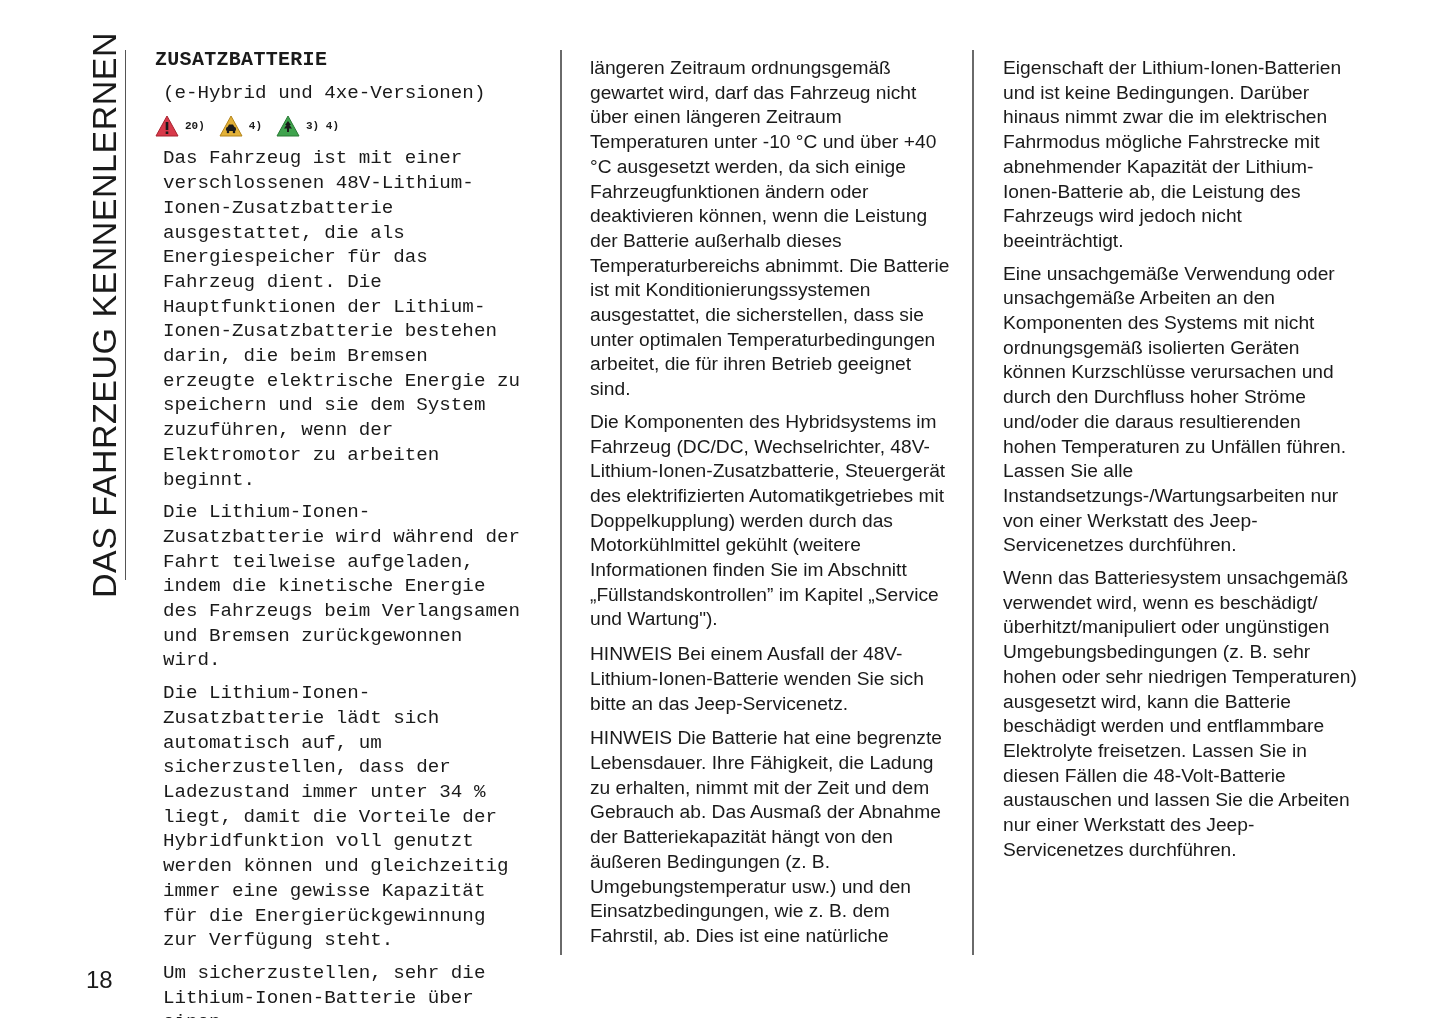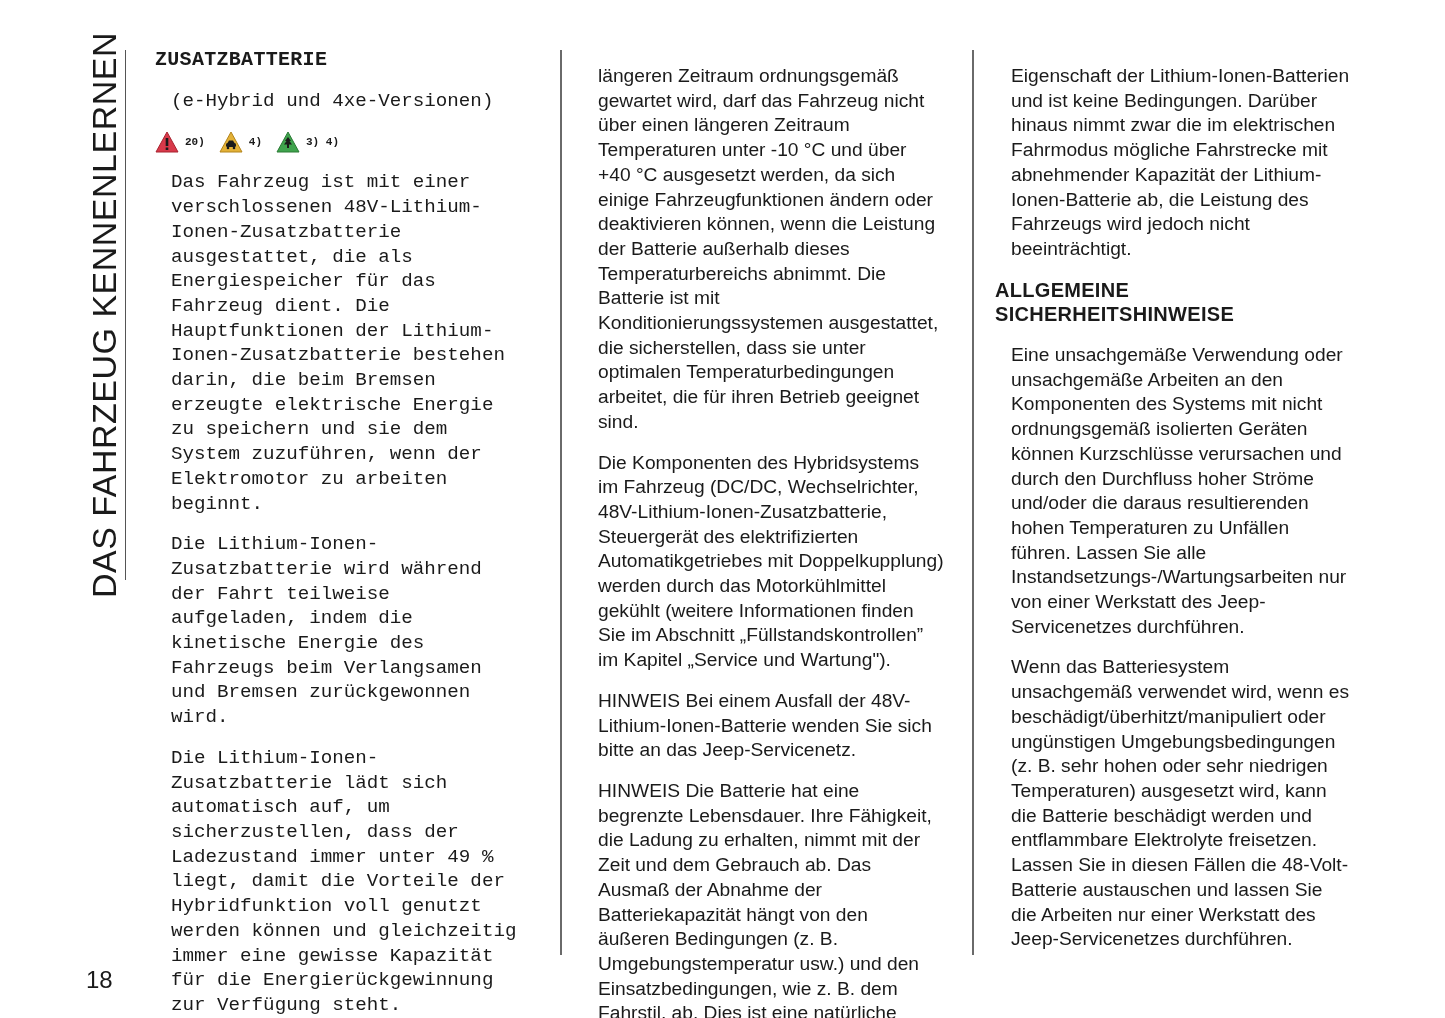--- a/index.html
+++ b/index.html
@@ -5,21 +5,21 @@
   html, body { margin:0; padding:0; background:#ffffff; }
   body { width:1445px; height:1018px; position:relative; overflow:hidden;
          font-family:"Liberation Sans", sans-serif; color:#1a1a1a; }
   .side-title { position:absolute; left:84px; top:50px; width:40px; height:530px; }
   .side-title span { position:absolute; left:50%; top:50%;
          transform:translate(-50%,-50%) rotate(-90deg); white-space:nowrap;
          font-size:34px; letter-spacing:0.5px; color:#1a1a1a; }
   .side-rule { position:absolute; left:125px; top:50px; width:1px; height:530px; background:#555; }
   .col-rule { position:absolute; top:50px; width:2px; height:905px; background:#6a6a6a; }
   .col { position:absolute; top:48px; font-size:19.2px; line-height:24.7px; }
-  .col p { margin:16px; }
+  .col p { margin:8px; }
   .col p + p { margin-top:0; }
   .col p.gap { margin-top:10px; }
   .heading { font-weight:bold; font-size:20px; letter-spacing:0.3px; line-height:24.7px; margin:0; }
   .heading.gaptop { margin-top:10px; }
   .icons { display:flex; align-items:center; height:25px; gap:6px; }
   .icons .ref { font-size:11px; font-weight:bold; margin-right:8px; }
   .tri { width:24px; height:22px; display:inline-flex; align-items:flex-end; justify-content:center; }
   .page-num { position:absolute; left:86px; top:966px; font-size:24px; }
 </style>
 </head>
@@ -55,38 +55,34 @@
     <span class="tri">
       <svg width="24" height="22" viewBox="0 0 24 22">
           <path d="M12 1 L23 21 L1 21 Z" fill="#3fa34d" stroke="#2a7a35" stroke-width="1" stroke-linejoin="round"></path>
           <path d="M12 6 L15 10 L13.5 10 L16 13.5 L13 13.5 L13 17 L11 17 L11 13.5 L8 13.5 L10.5 10 L9 10 Z" fill="#1a1a1a"></path>
         </svg>
     </span>
     <span class="ref">3) 4)</span>
   </div>
   <p>Das Fahrzeug ist mit einer verschlossenen 48V-Lithium-Ionen-Zusatzbatterie ausgestattet, die als Energiespeicher für das Fahrzeug dient. Die Hauptfunktionen der Lithium-Ionen-Zusatzbatterie bestehen darin, die beim Bremsen erzeugte elektrische Energie zu speichern und sie dem System zuzuführen, wenn der Elektromotor zu arbeiten beginnt.</p>
   <p>Die Lithium-Ionen-Zusatzbatterie wird während der Fahrt teilweise aufgeladen, indem die kinetische Energie des Fahrzeugs beim Verlangsamen und Bremsen zurückgewonnen wird.</p>
-  <p>Die Lithium-Ionen-Zusatzbatterie lädt sich automatisch auf, um sicherzustellen, dass der Ladezustand immer unter 49 % liegt, damit die Vorteile der Hybridfunktion voll genutzt werden können und gleichzeitig immer eine gewisse Kapazität für die Energierückgewinnung zur Verfügung steht.</p>
+  <p>Die Lithium-Ionen-Zusatzbatterie lädt sich automatisch auf, um sicherzustellen, dass der Ladezustand immer unter 34 % liegt, damit die Vorteile der Hybridfunktion voll genutzt werden können und gleichzeitig immer eine gewisse Kapazität für die Energierückgewinnung zur Verfügung steht.</p>
   <p>Um sicherzustellen, sehr die Lithium-Ionen-Batterie über einen</p>
 </div>
 
 <div class="col-rule" style="left:560px;"></div>
 
 <div class="col" style="left:582px; width:378px;">
   <p>längeren Zeitraum ordnungsgemäß gewartet wird, darf das Fahrzeug nicht über einen längeren Zeitraum Temperaturen unter -10 °C und über +40 °C ausgesetzt werden, da sich einige Fahrzeugfunktionen ändern oder deaktivieren können, wenn die Leistung der Batterie außerhalb dieses Temperaturbereichs abnimmt. Die Batterie ist mit Konditionierungssystemen ausgestattet, die sicherstellen, dass sie unter optimalen Temperaturbedingungen arbeitet, die für ihren Betrieb geeignet sind.</p>
   <p>Die Komponenten des Hybridsystems im Fahrzeug (DC/DC, Wechselrichter, 48V-Lithium-Ionen-Zusatzbatterie, Steuergerät des elektrifizierten Automatikgetriebes mit Doppelkupplung) werden durch das Motorkühlmittel gekühlt (weitere Informationen finden Sie im Abschnitt „Füllstandskontrollen” im Kapitel „Service und Wartung").</p>
   <p class="gap">HINWEIS Bei einem Ausfall der 48V-Lithium-Ionen-Batterie wenden Sie sich bitte an das Jeep-Servicenetz.</p>
   <p class="gap">HINWEIS Die Batterie hat eine begrenzte Lebensdauer. Ihre Fähigkeit, die Ladung zu erhalten, nimmt mit der Zeit und dem Gebrauch ab. Das Ausmaß der Abnahme der Batteriekapazität hängt von den äußeren Bedingungen (z. B. Umgebungstemperatur usw.) und den Einsatzbedingungen, wie z. B. dem Fahrstil, ab. Dies ist eine natürliche</p>
 </div>
 
 <div class="col-rule" style="left:972px;"></div>
 
 <div class="col" style="left:995px; width:372px;">
   <p>Eigenschaft der Lithium-Ionen-Batterien und ist keine Bedingungen. Darüber hinaus nimmt zwar die im elektrischen Fahrmodus mögliche Fahrstrecke mit abnehmender Kapazität der Lithium-Ionen-Batterie ab, die Leistung des Fahrzeugs wird jedoch nicht beeinträchtigt.</p>
-  <h2 class="heading gaptop">
-    <span>ALLGEMEINE</span><br>
-    <span>SICHERHEITSHINWEISE</span>
-  </h2>
   <p>Eine unsachgemäße Verwendung oder unsachgemäße Arbeiten an den Komponenten des Systems mit nicht ordnungsgemäß isolierten Geräten können Kurzschlüsse verursachen und durch den Durchfluss hoher Ströme und/oder die daraus resultierenden hohen Temperaturen zu Unfällen führen. Lassen Sie alle Instandsetzungs-/Wartungsarbeiten nur von einer Werkstatt des Jeep-Servicenetzes durchführen.</p>
   <p>Wenn das Batteriesystem unsachgemäß verwendet wird, wenn es beschädigt/überhitzt/manipuliert oder ungünstigen Umgebungsbedingungen (z. B. sehr hohen oder sehr niedrigen Temperaturen) ausgesetzt wird, kann die Batterie beschädigt werden und entflammbare Elektrolyte freisetzen. Lassen Sie in diesen Fällen die 48-Volt-Batterie austauschen und lassen Sie die Arbeiten nur einer Werkstatt des Jeep-Servicenetzes durchführen.</p>
 </div>
 
 <div class="page-num">18</div>
 
 </body></html>

